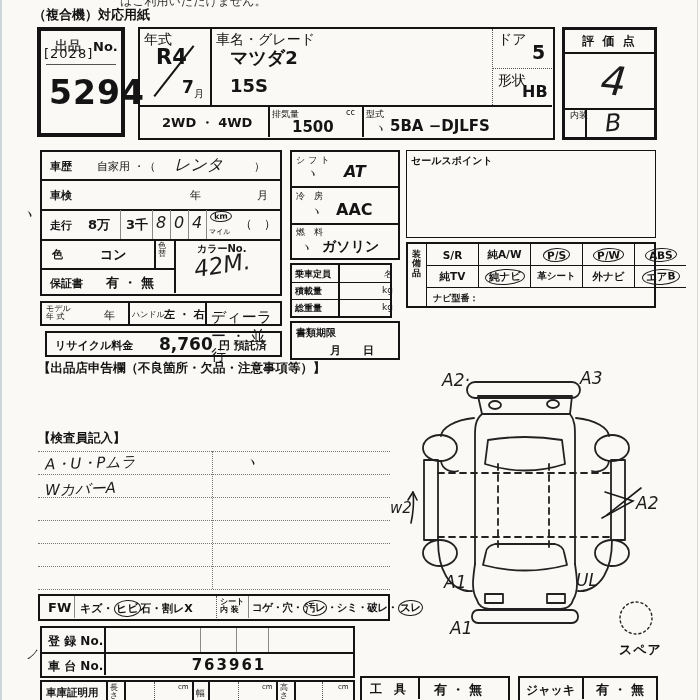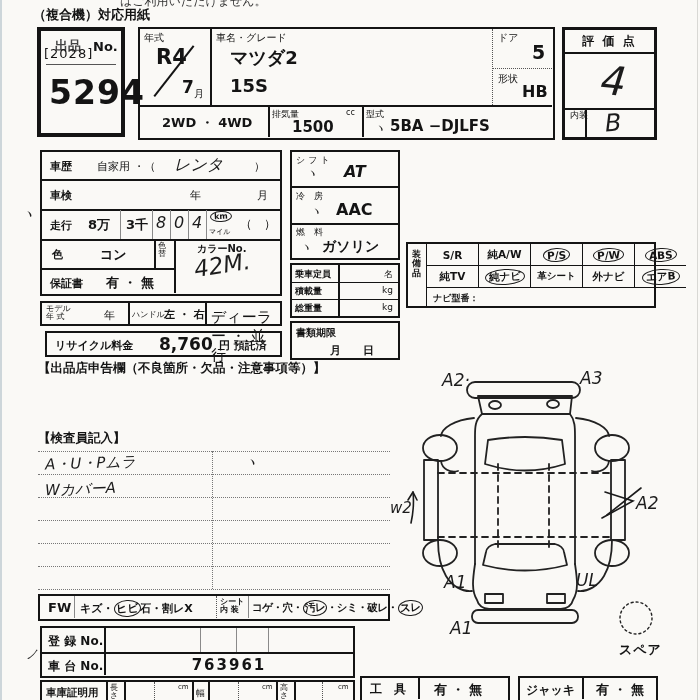--- a/index.html
+++ b/index.html
@@ -8,21 +8,21 @@
   .abs{position:absolute;}
   .b{font-weight:bold;}
   .box{position:absolute;border:2px solid #141414;box-sizing:border-box;}
   .vline{position:absolute;background:#141414;width:1.5px;}
   .hline{position:absolute;background:#141414;height:1.5px;}
   .vlite{position:absolute;background:#8a8a8a;width:1px;}
   .dotv{position:absolute;border-left:1.5px dotted #555;width:0;}
   .doth{position:absolute;border-top:1.5px dotted #777;height:0;}
   .hand{font-family:"DejaVu Sans",sans-serif;font-style:italic;color:#1c1c1c;font-weight:400;}
   .circ{display:inline-block;border:1.6px solid #1c1c1c;border-radius:50%;padding:0 3px;transform:rotate(-3deg);}
-  .lbl{font-size:10px;}
+  .lbl{font-size:14px;}
   .eq-row{display:flex;height:22px;box-sizing:border-box;}
   .eq-cell{flex:1;border-left:1.5px solid #141414;display:flex;align-items:center;justify-content:center;
            font-weight:bold;font-size:10.5px;white-space:nowrap;}
   .eq-cell:first-child{border-left:none;}
   .stack{display:flex;flex-direction:column;line-height:1.05;}
   svg text{font-family:"DejaVu Sans",sans-serif;}
 </style>
 </head>
 <body>
 
@@ -156,37 +156,40 @@
     <div class="hline" style="left:0;top:34px;width:100%;"></div>
     <span class="abs" style="left:4px;top:38px;font-size:9px;">冷　房</span>
     <span class="abs hand" style="left:18px;top:52px;font-size:11px;">ヽ</span>
     <span class="abs b" style="left:44px;top:48px;font-size:16px;">AAC</span>
     <div class="hline" style="left:0;top:71px;width:100%;"></div>
     <span class="abs" style="left:4px;top:74px;font-size:9px;">燃　料</span>
     <span class="abs hand" style="left:8px;top:88px;font-size:11px;">ヽ</span>
     <span class="abs b" style="left:30px;top:86px;font-size:14px;">ガソリン</span>
   </div>
 
-  <div class="box" style="left:290px;top:263px;width:110px;height:55px;">
+  <div class="box" style="left:290px;top:263px;width:102px;height:55px;">
     <div class="vline" style="left:46px;top:0;height:51px;"></div>
     <span class="abs b" style="left:3px;top:3px;font-size:9px;">乗車定員</span>
     <span class="abs" style="left:92px;top:3px;font-size:9px;">名</span>
     <div class="hline" style="left:0;top:17px;width:100%;height:1px;"></div>
     <span class="abs b" style="left:3px;top:20px;font-size:9px;">積載量</span>
     <span class="abs" style="left:90px;top:20px;font-size:9px;">kg</span>
     <div class="hline" style="left:0;top:34px;width:100%;height:1px;"></div>
     <span class="abs b" style="left:3px;top:37px;font-size:9px;">総重量</span>
     <span class="abs" style="left:90px;top:37px;font-size:9px;">kg</span>
   </div>
 
   <div class="box" style="left:290px;top:321px;width:110px;height:39px;">
     <span class="abs b" style="left:4px;top:3px;font-size:10px;">書類期限</span>
     <span class="abs b" style="left:38px;top:20px;font-size:11px;">月　　日</span>
   </div>
 
+  <div class="box" style="left:406px;top:150px;width:250px;height:88px;border-width:1.5px;">
+    <span class="abs b" style="left:4px;top:3px;font-size:10px;">セールスポイント</span>
+  </div>
 
   <div class="box" style="left:406px;top:242px;width:250px;height:66px;">
     <div class="abs stack b" style="left:4px;top:6px;font-size:9px;">
       <span>装</span>
       <span>備</span>
       <span>品</span>
     </div>
     <div class="abs" style="left:18px;top:0;width:260px;height:62px;border-left:1.5px solid #141414;box-sizing:border-box;">
       <div class="eq-row" style="border-bottom:1.5px solid #141414;">
         <div class="eq-cell">

